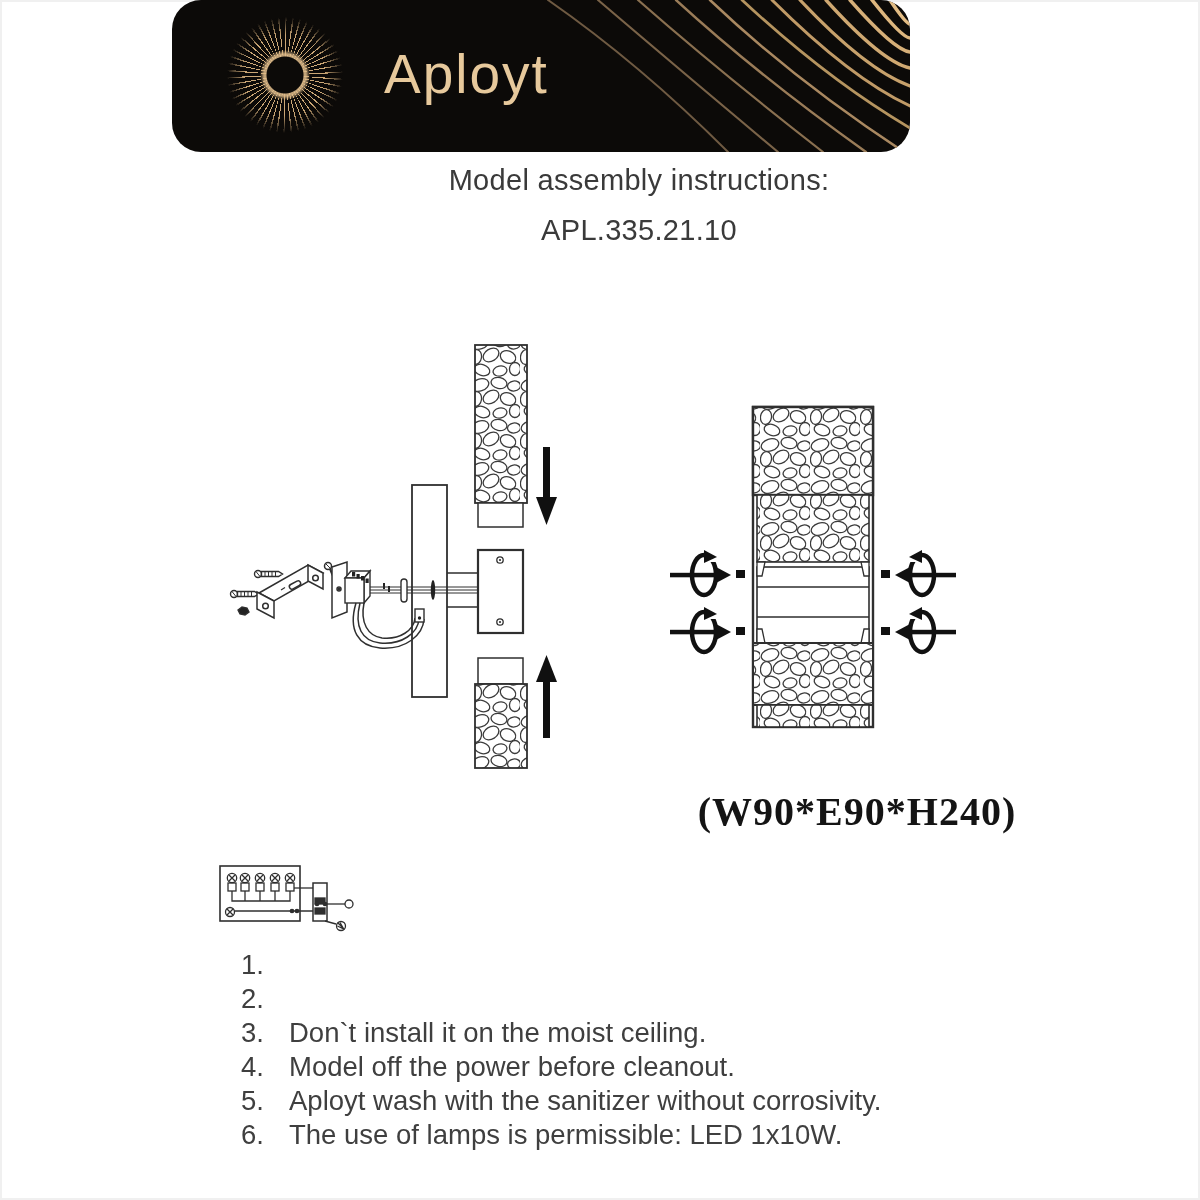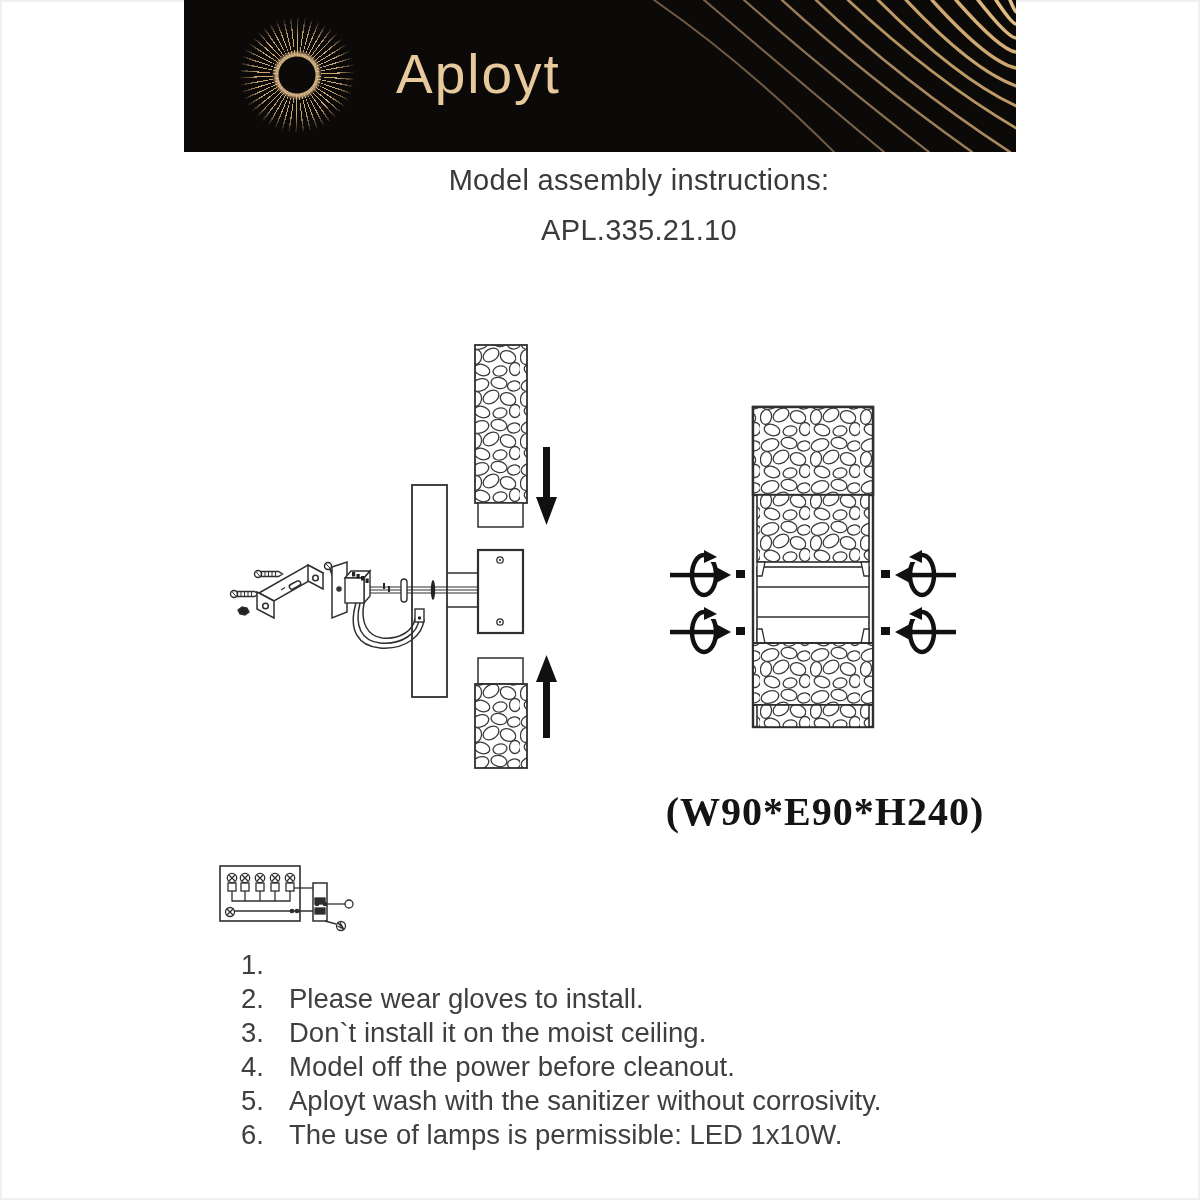--- a/index.html
+++ b/index.html
@@ -1,19 +1,19 @@
 <!DOCTYPE html>
 <html><head>
 <meta charset="utf-8">
 <style>
   html,body{margin:0;padding:0;background:#ffffff;}
   .page{position:relative;width:1200px;height:1200px;background:#fff;overflow:hidden;
         font-family:"Liberation Sans",sans-serif;box-shadow:inset 0 0 0 2px #f0f0f0;}
   
-  .banner{position:absolute;left:184px;top:0;width:832px;height:152px;background:#0c0a08;overflow:hidden;}
+  .banner{position:absolute;left:172px;top:0;width:738px;height:152px;background:#0c0a08;overflow:hidden;border-radius:29px;}
   .sunburst{position:absolute;left:51px;top:13px;width:124px;height:124px;border-radius:50%;
     background:
       radial-gradient(circle,
         #0c0a08 0px, #0c0a08 18px,
         rgba(226,190,140,0.85) 19px, rgba(226,190,140,0.85) 21px,
         rgba(12,10,8,0) 25px, rgba(12,10,8,0) 40px,
         #0c0a08 58px),
       repeating-conic-gradient(from 0deg,
         rgba(214,176,124,0.95) 0deg 1.6deg,
         rgba(12,10,8,0) 1.6deg 7.2deg);}
@@ -21,21 +21,21 @@
          letter-spacing:2px;font-weight:400;}
   .corner-rays{position:absolute;right:0;top:0;}
   
   .t1,.t2{position:absolute;left:0;width:1184px;text-align:center;color:#3a3a3a;
           font-size:29px;line-height:33px;letter-spacing:0.3px;padding-left:47px;}
   .t1{top:164px;} .t2{top:214px;}
   
   .exploded{position:absolute;left:220px;top:335px;}
   .assembled{position:absolute;left:660px;top:395px;}
   .wiring{position:absolute;left:205px;top:855px;}
-  .dims{position:absolute;left:660px;top:788px;width:330px;text-align:center;color:#141414;
+  .dims{position:absolute;left:692px;top:788px;width:330px;text-align:center;color:#141414;
         font-family:"Liberation Serif",serif;font-weight:bold;font-size:40px;letter-spacing:1px;}
   
   .instructions{position:absolute;left:241px;top:948px;margin:0;padding:0;list-style:none;
                 color:#3f3f3f;font-size:27.5px;}
   .instructions li{display:flex;height:34px;line-height:34px;white-space:nowrap;}
   .instructions .num{display:inline-block;width:48px;}
 </style>
 </head>
 <body>
 
@@ -261,21 +261,20 @@
       <path d="M133,68 l6,6 M132.5,71 l6,3 M135,67.5 l4,7"></path>
     </g>
   </svg>
 
   <ol class="instructions">
     <li>
       <span class="num">1.</span>
     </li>
     <li>
       <span class="num">2.</span>
-      <span>Please wear gloves to install.</span>
     </li>
     <li>
       <span class="num">3.</span>
       <span>Don`t install it on the moist ceiling.</span>
     </li>
     <li>
       <span class="num">4.</span>
       <span>Model off the power before cleanout.</span>
     </li>
     <li>

